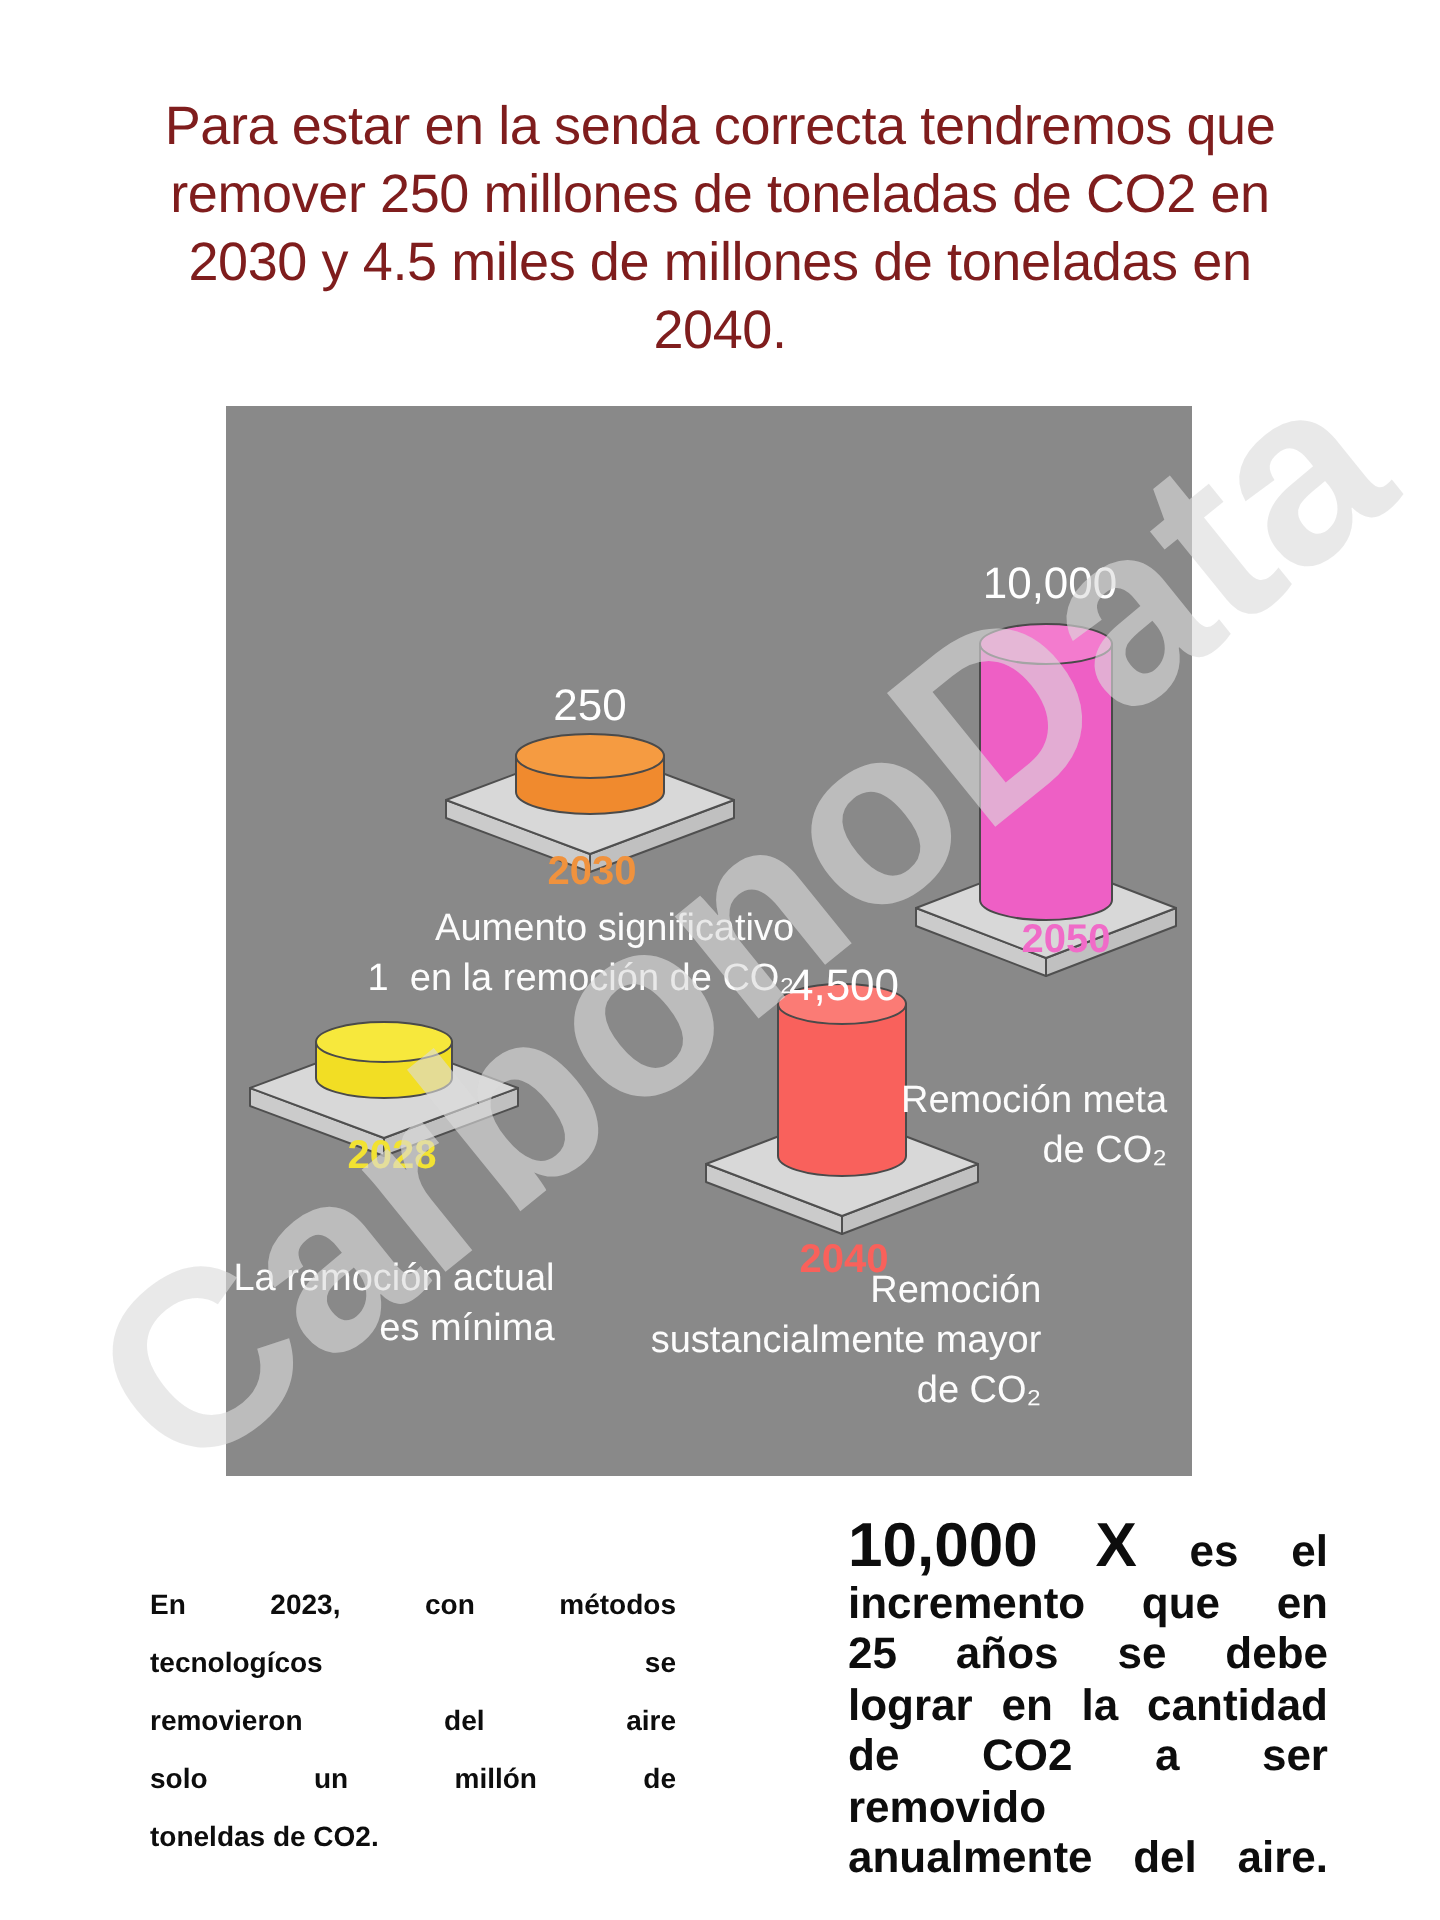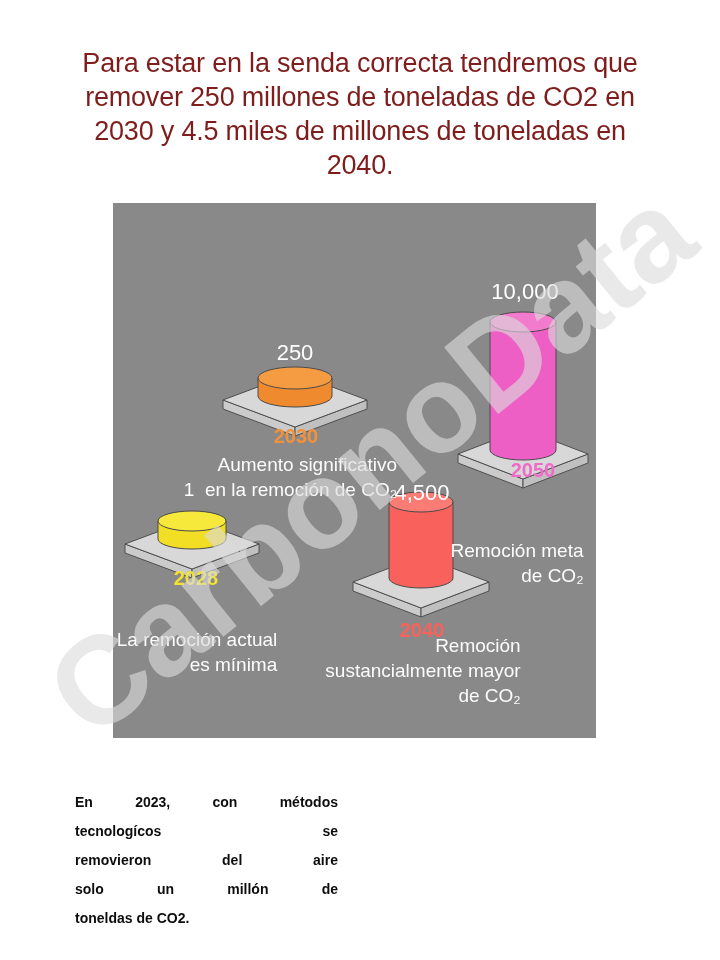--- a/index.html
+++ b/index.html
@@ -123,14 +123,21 @@
   <div class="watermark">CarbonoData</div>
 
   <div class="footer-left">
     <div class="fl-body">En 2023, con métodos
 tecnologícos se
 removieron del aire
 solo un millón de</div>
     <div class="fl-last">toneldas de CO2.</div>
   </div>
 
+  <div class="footer-right"><span class="lead">10,000 X</span> <span>es el
+incremento que en
+25 años se debe
+lograr en la cantidad
+de CO2 a ser
+removido
+anualmente del aire.</span></div>
 
 </div>
 
 </body></html>

